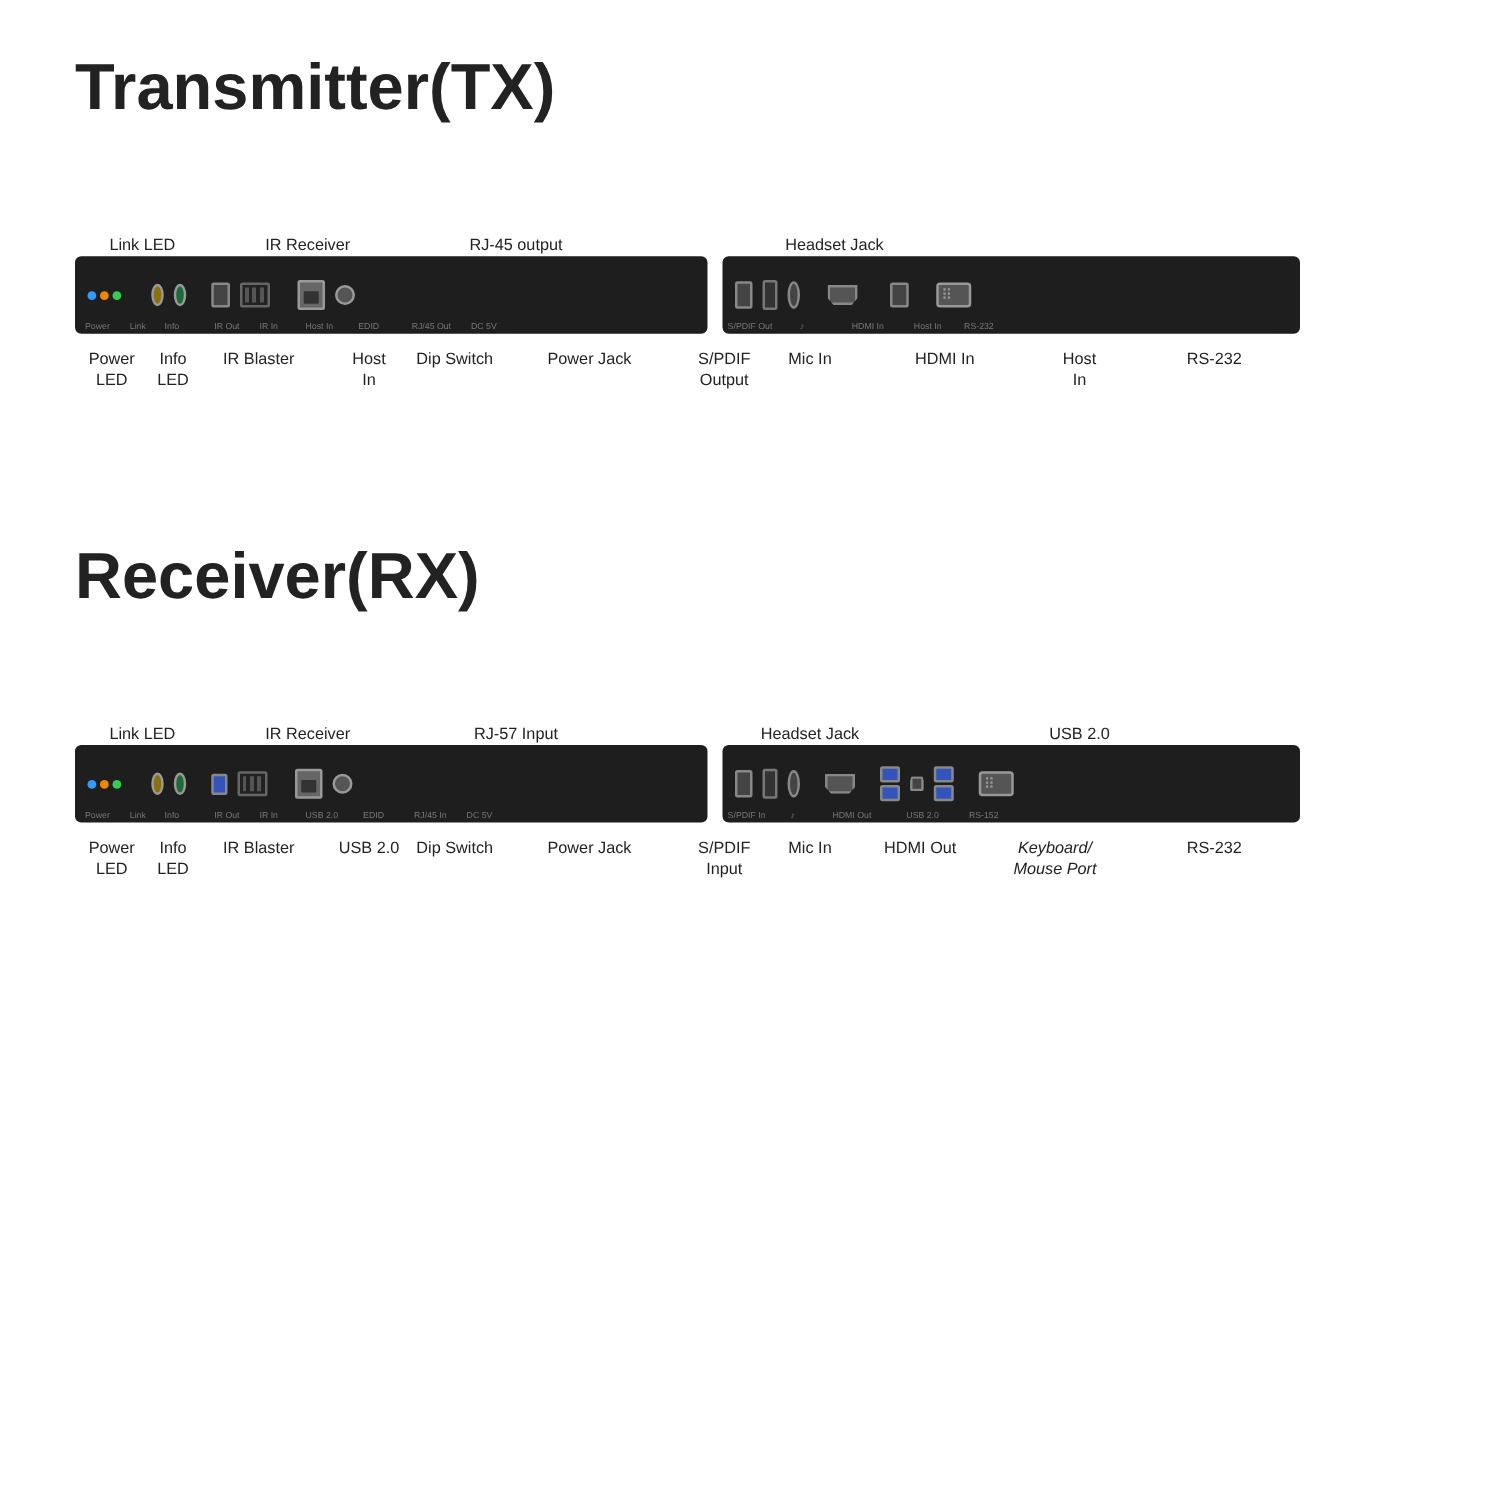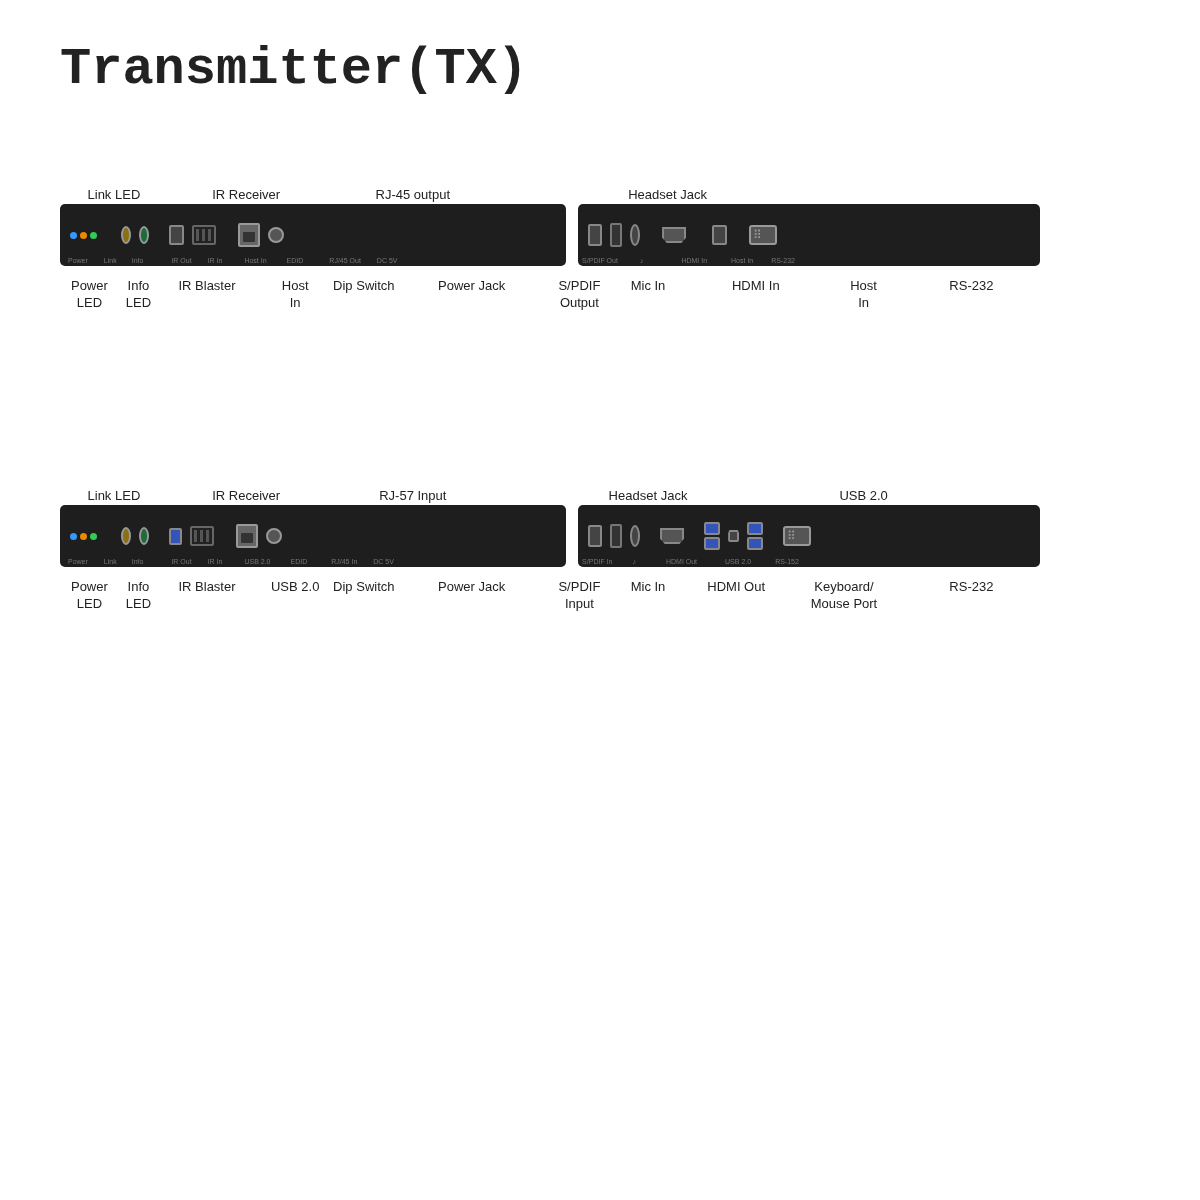--- a/index.html
+++ b/index.html
@@ -8,21 +8,20 @@
       font-family: Arial, sans-serif;
       width: 1100px;
       padding: 40px 60px;
       color: #222;
     }
 
     h1 {
       font-size: 52px;
       font-weight: 900;
       margin-bottom: 30px;
-      font-family: Liberation Mono, monospace;
     }
 
     .section {
       margin-bottom: 60px;
     }
 
     
     .anno-frame {
       position: relative;
       width: 980px;
@@ -272,20 +271,21 @@
       <span class="bottom-label" style="left:60%;">Mic In</span>
       <span class="bottom-label" style="left:71%;">HDMI In</span>
       <span class="bottom-label" style="left:82%;">Host<br>In</span>
       <span class="bottom-label" style="left:93%;">RS-232</span>
     </div>
 
   </div>
 </div>
 
 <div class="section">
+  <h1>Receiver(RX)</h1>
 
   <div class="anno-frame">
 
     <div style="position:relative; height:75px;">
       <span class="top-label" style="left:5.5%;">Link LED</span>
       <span class="top-label" style="left:19%;">IR Receiver</span>
       <span class="top-label" style="left:36%;">RJ-57 Input</span>
       <span class="top-label" style="left:60%;">Headset Jack</span>
       <span class="top-label" style="left:82%;">USB 2.0</span>
     </div>
@@ -366,18 +366,18 @@
     <div style="position:relative; height:100px; margin-top:4px;">
       <span class="bottom-label" style="left:3%;">Power<br>LED</span>
       <span class="bottom-label" style="left:8%;">Info<br>LED</span>
       <span class="bottom-label" style="left:15%;">IR Blaster</span>
       <span class="bottom-label" style="left:24%;">USB 2.0</span>
       <span class="bottom-label" style="left:31%;">Dip Switch</span>
       <span class="bottom-label" style="left:42%;">Power Jack</span>
       <span class="bottom-label" style="left:53%;">S/PDIF<br>Input</span>
       <span class="bottom-label" style="left:60%;">Mic In</span>
       <span class="bottom-label" style="left:69%;">HDMI Out</span>
-      <span class="bottom-label" style="left:80%;">Keyboard/<br>Mouse Port</span>
+      <span class="bottom-label" style="left:80%;font-style:italic;">Keyboard/<br>Mouse Port</span>
       <span class="bottom-label" style="left:93%;">RS-232</span>
     </div>
 
   </div>
 </div>
 
 </body></html>

